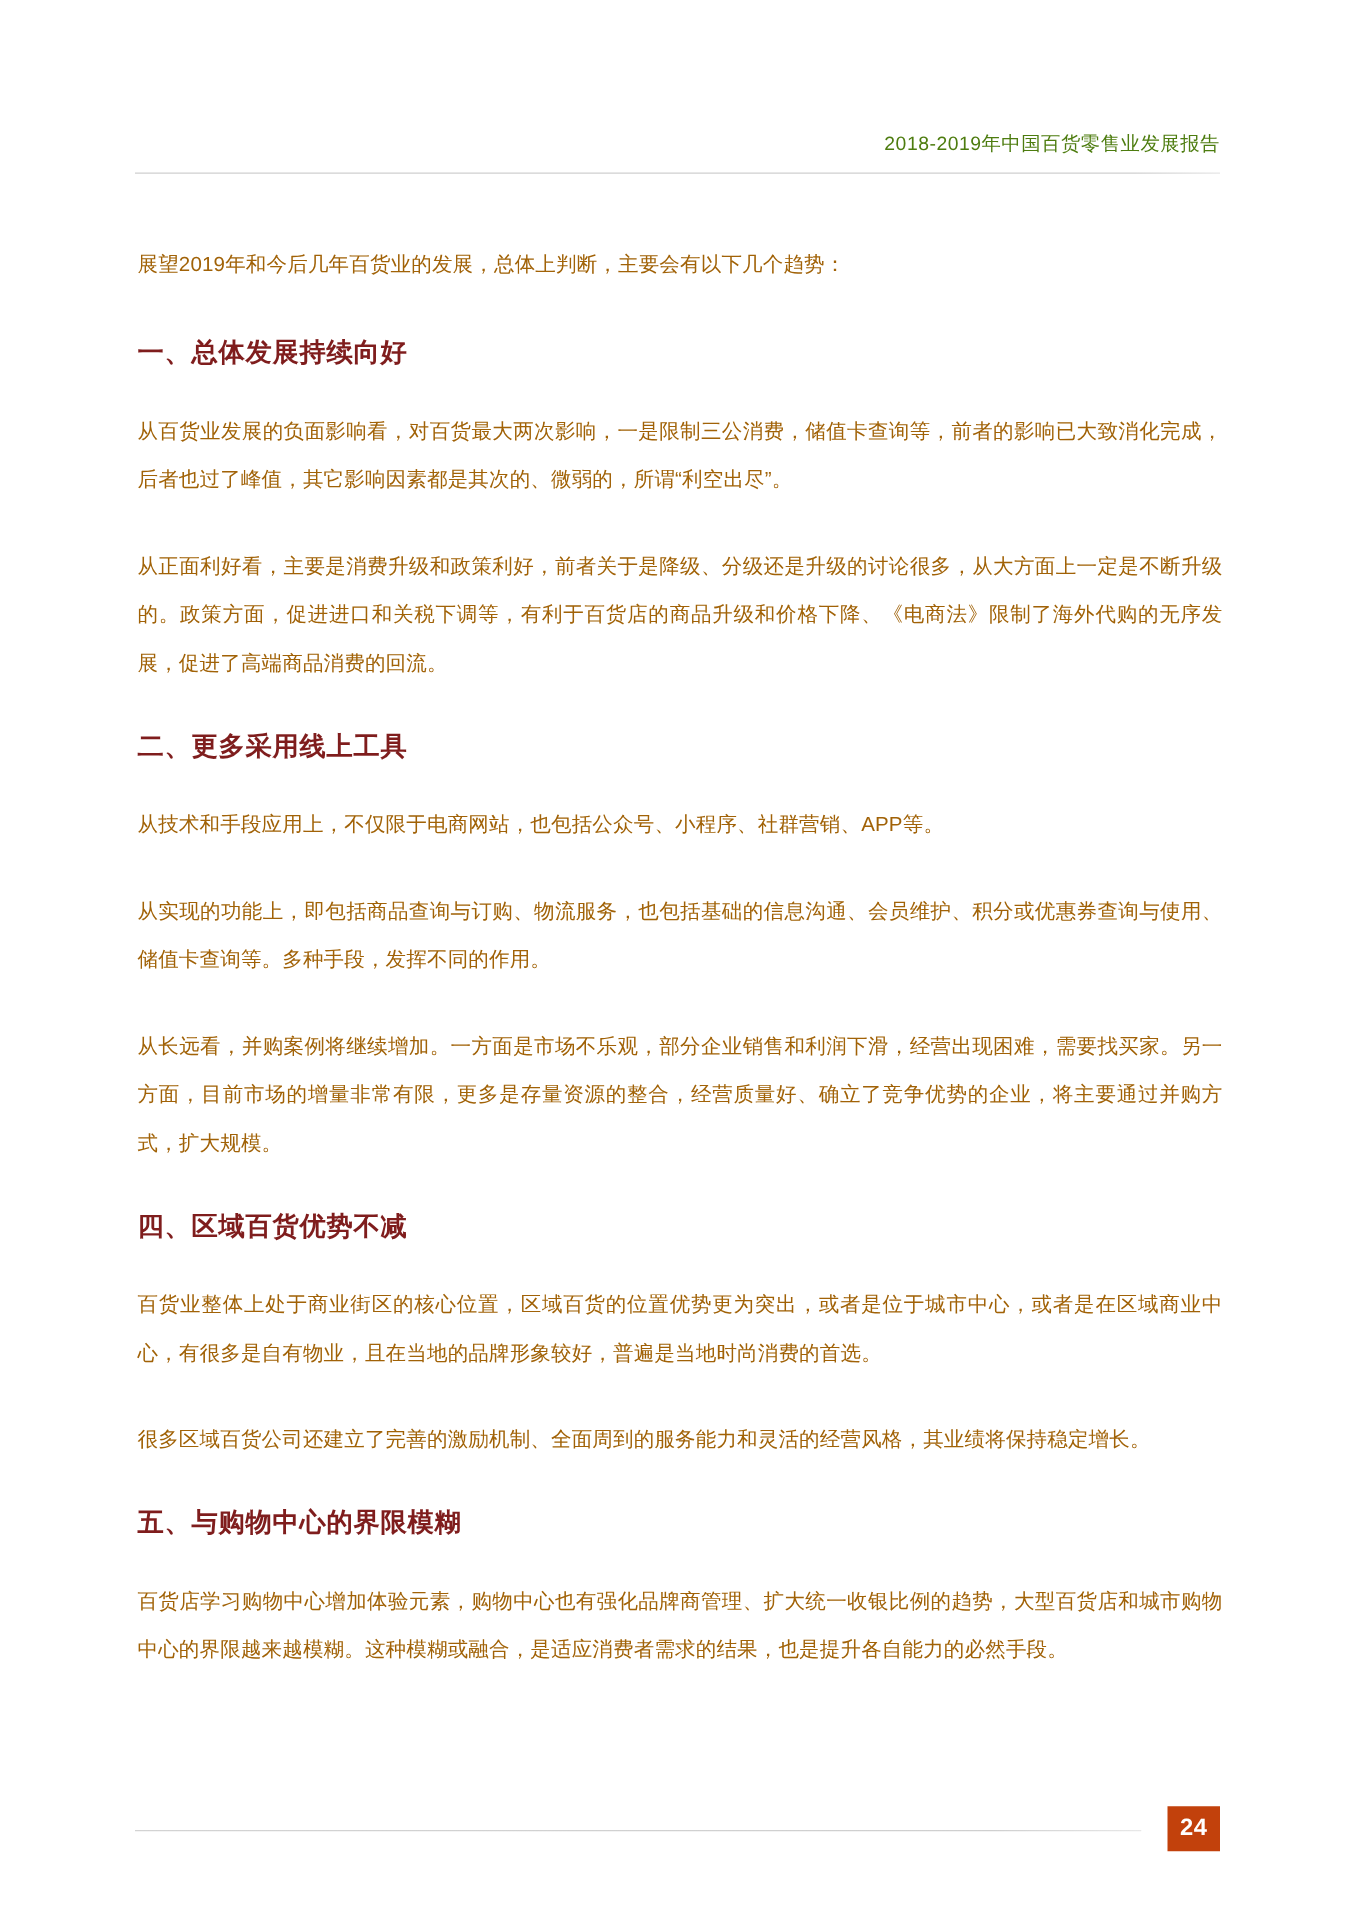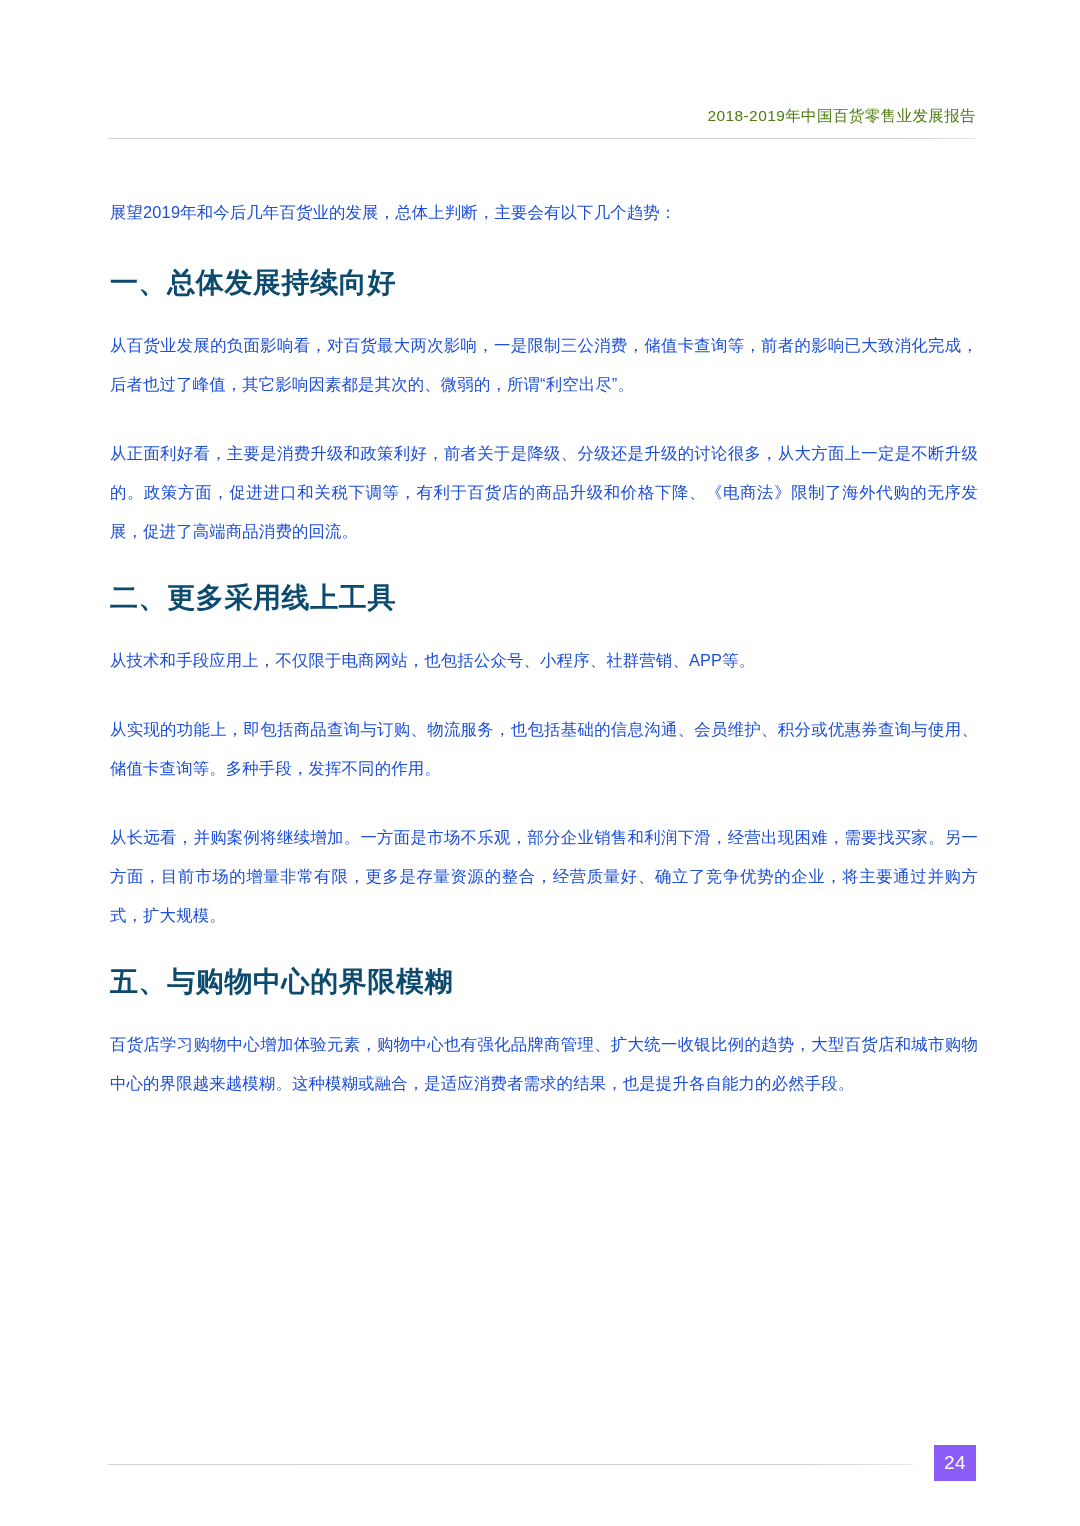--- a/index.html
+++ b/index.html
@@ -55,35 +55,35 @@
     position: absolute;
     top: 193px;
     left: 110px;
     width: 868px;
   }
 
   p.body-text {
     margin: 0 0 30px 0;
     font-size: 16.4px;
     line-height: 39px;
-    color: #1d4ed8;
+    color: #a16207;
     text-align: justify;
     text-justify: inter-ideograph;
     letter-spacing: 0.15px;
   }
   p.lead {
     margin-bottom: 34px;
   }
 
   h2.section-heading {
     margin: 0 0 26px 0;
-    font-size: 28px;
+    font-size: 21px;
     line-height: 34px;
     font-weight: bold;
-    color: #0c4a6e;
+    color: #7f1d1d;
     letter-spacing: 0.6px;
   }
   h2.section-heading.gap-before {
     margin-top: 6px;
   }
 
   .section-block {
     margin-bottom: 6px;
   }
 
@@ -102,26 +102,26 @@
     width: 805px;
     height: 1px;
     background: linear-gradient(to right, #d3d3d3 0%, #cfcfcf 85%, #e8e8e8 100%);
   }
   .page-number {
     position: absolute;
     right: 0;
     top: -11px;
     min-width: 42px;
     height: 36px;
-    background: #8b5cf6;
+    background: #c2410c;
     color: #ffffff;
     font-size: 19px;
     line-height: 36px;
     text-align: center;
-    font-weight: normal;
+    font-weight: bold;
     letter-spacing: 0.5px;
     box-sizing: border-box;
     padding: 0 8px;
   }
 </style>
 </head>
 <body>
 
 <div class="page">
 
@@ -143,20 +143,25 @@
     <div class="section-block">
       <h2 class="section-heading">二、更多采用线上工具</h2>
       <p class="body-text">从技术和手段应用上，不仅限于电商网站，也包括公众号、小程序、社群营销、APP等。</p>
       <p class="body-text">从实现的功能上，即包括商品查询与订购、物流服务，也包括基础的信息沟通、会员维护、积分或优惠券查询与使用、储值卡查询等。多种手段，发挥不同的作用。</p>
     </div>
 
     <div class="section-block">
       <p class="body-text">从长远看，并购案例将继续增加。一方面是市场不乐观，部分企业销售和利润下滑，经营出现困难，需要找买家。另一方面，目前市场的增量非常有限，更多是存量资源的整合，经营质量好、确立了竞争优势的企业，将主要通过并购方式，扩大规模。</p>
     </div>
 
+    <div class="section-block">
+      <h2 class="section-heading">四、区域百货优势不减</h2>
+      <p class="body-text">百货业整体上处于商业街区的核心位置，区域百货的位置优势更为突出，或者是位于城市中心，或者是在区域商业中心，有很多是自有物业，且在当地的品牌形象较好，普遍是当地时尚消费的首选。</p>
+      <p class="body-text">很多区域百货公司还建立了完善的激励机制、全面周到的服务能力和灵活的经营风格，其业绩将保持稳定增长。</p>
+    </div>
 
     <div class="section-block">
       <h2 class="section-heading gap-before">五、与购物中心的界限模糊</h2>
       <p class="body-text">百货店学习购物中心增加体验元素，购物中心也有强化品牌商管理、扩大统一收银比例的趋势，大型百货店和城市购物中心的界限越来越模糊。这种模糊或融合，是适应消费者需求的结果，也是提升各自能力的必然手段。</p>
     </div>
 
   </div>
 
   <div class="page-footer">
     <div class="footer-rule"></div>

